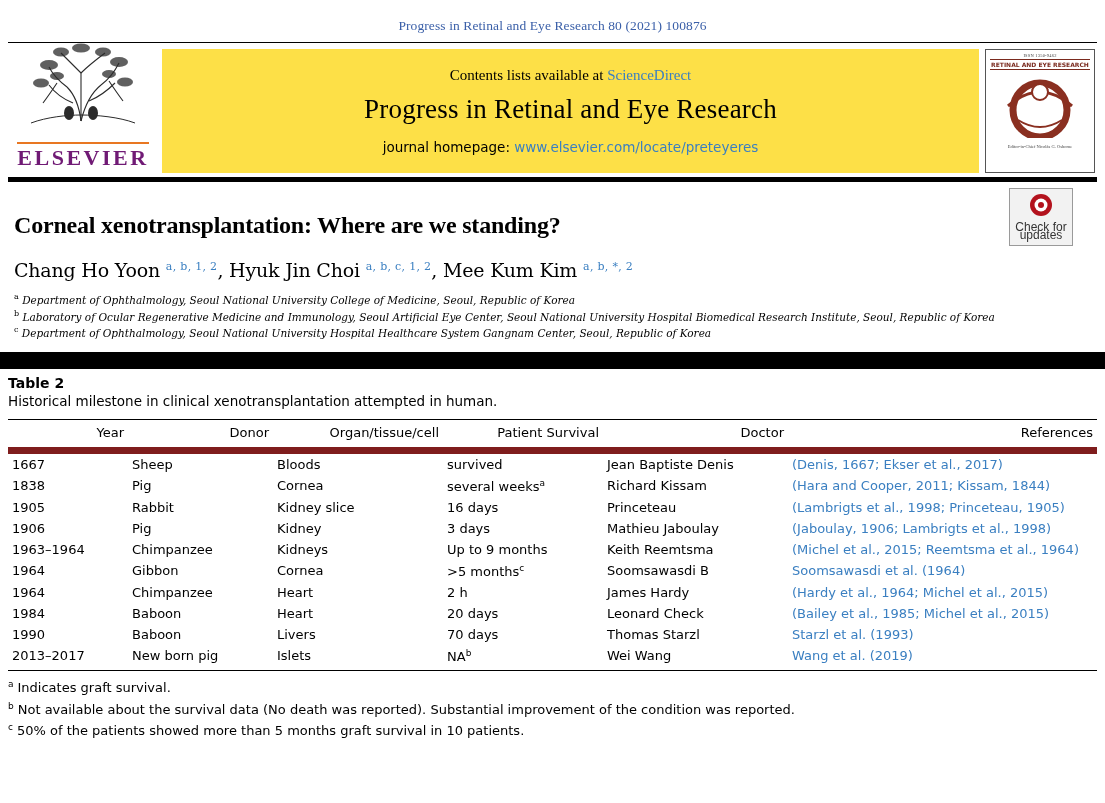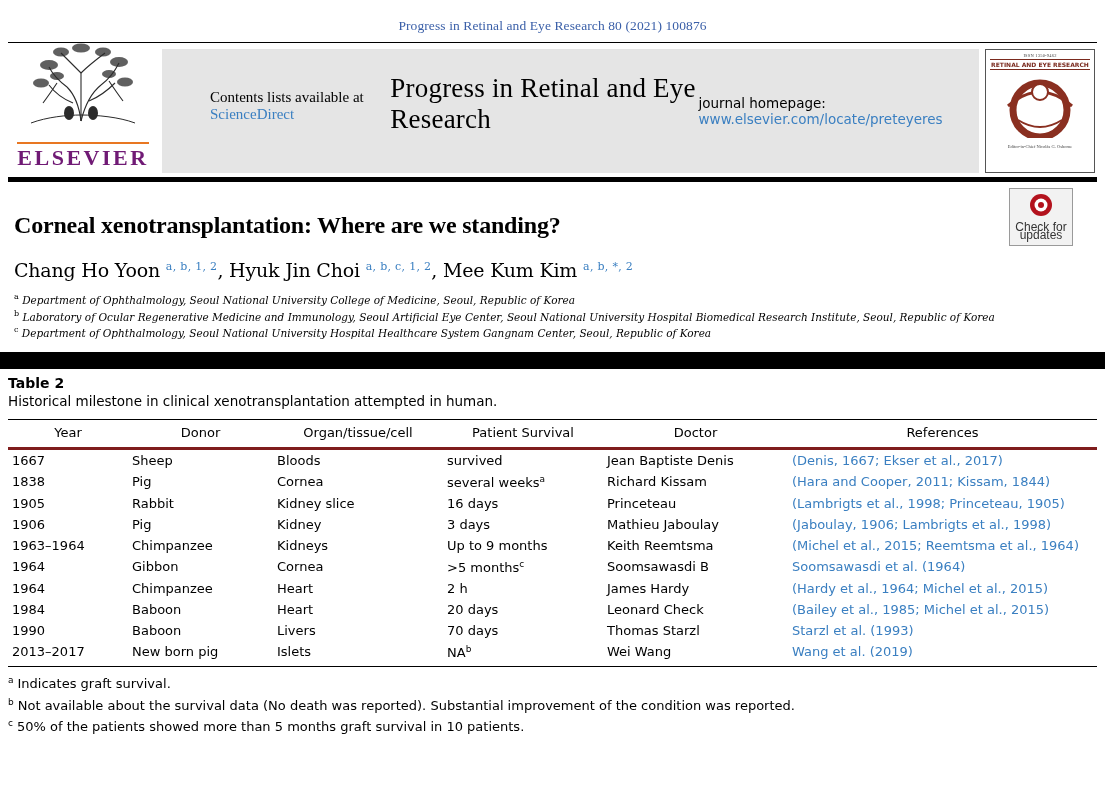--- a/index.html
+++ b/index.html
@@ -55,28 +55,27 @@
     font-size: 22px;
     letter-spacing: 2.5px;
     color: #701a75;
     font-weight: 700;
     border-top: 2px solid #e87722;
     padding-top: 1px;
     margin-top: 13px;
   }
   .journal-band {
     flex: 1 1 auto;
-    background: #e5e5e5;
+    background: #fde047;
     display: flex;
-    flex-direction: row;
+    flex-direction: column;
     justify-content: center;
     align-items: center;
     margin-left: 4px;
     margin-right: 6px;
-    padding-left: 48px;
   }
   .contents-line {
     font-size: 15px;
     margin-bottom: 10px;
   }
   .contents-line .sd { color: #3a7fc1; }
   .journal-title {
     font-size: 27px;
     margin-bottom: 14px;
     letter-spacing: .2px;
@@ -206,25 +205,25 @@
     font-size: 13.5px;
     margin-bottom: 10px;
   }
   table.data {
     width: 100%;
     border-collapse: collapse;
     font-family: "DejaVu Sans", sans-serif;
     font-size: 13px;
   }
   table.data thead th {
-    text-align: center;
+    text-align: right;
     font-weight: 400;
     padding: 5px 4px 7px 4px;
     border-top: 1px solid #000;
-    border-bottom: 3px solid #7f1d1d;
+    border-bottom: 7px solid #7f1d1d;
   }
   table.data tbody td {
     padding: 3px 4px;
     vertical-align: top;
   }
   table.data tbody tr:first-child td { padding-top: 3px; }
   table.data tbody tr:last-child td { padding-bottom: 6px; }
   .ref { color: #3a7fc1; }
   sup.fn { font-size: 9px; vertical-align: super; color: #000; }
   .table-bottom-rule {

